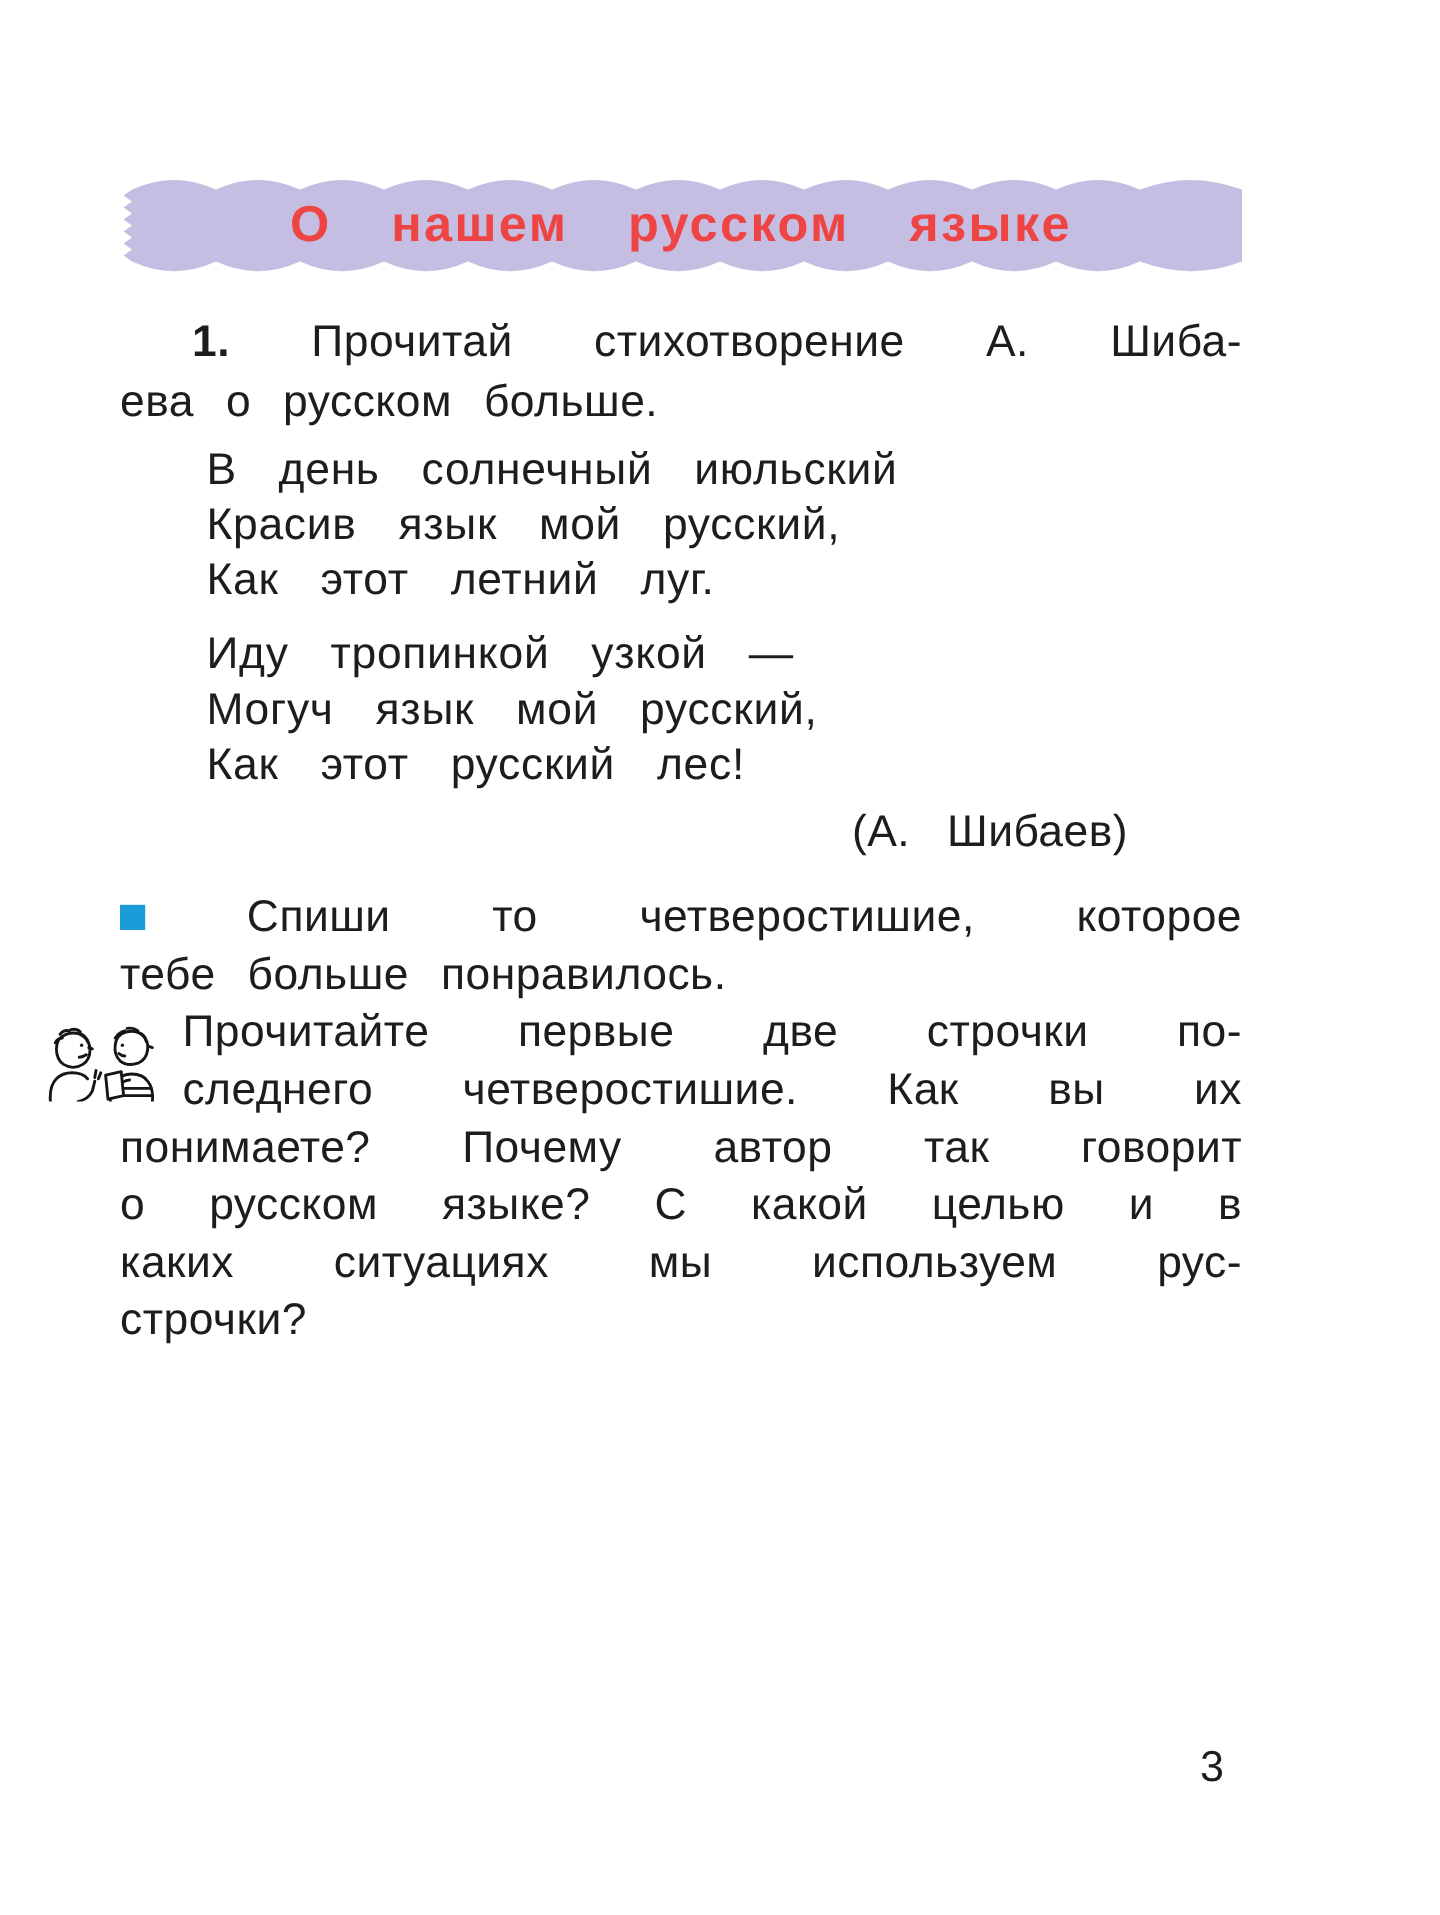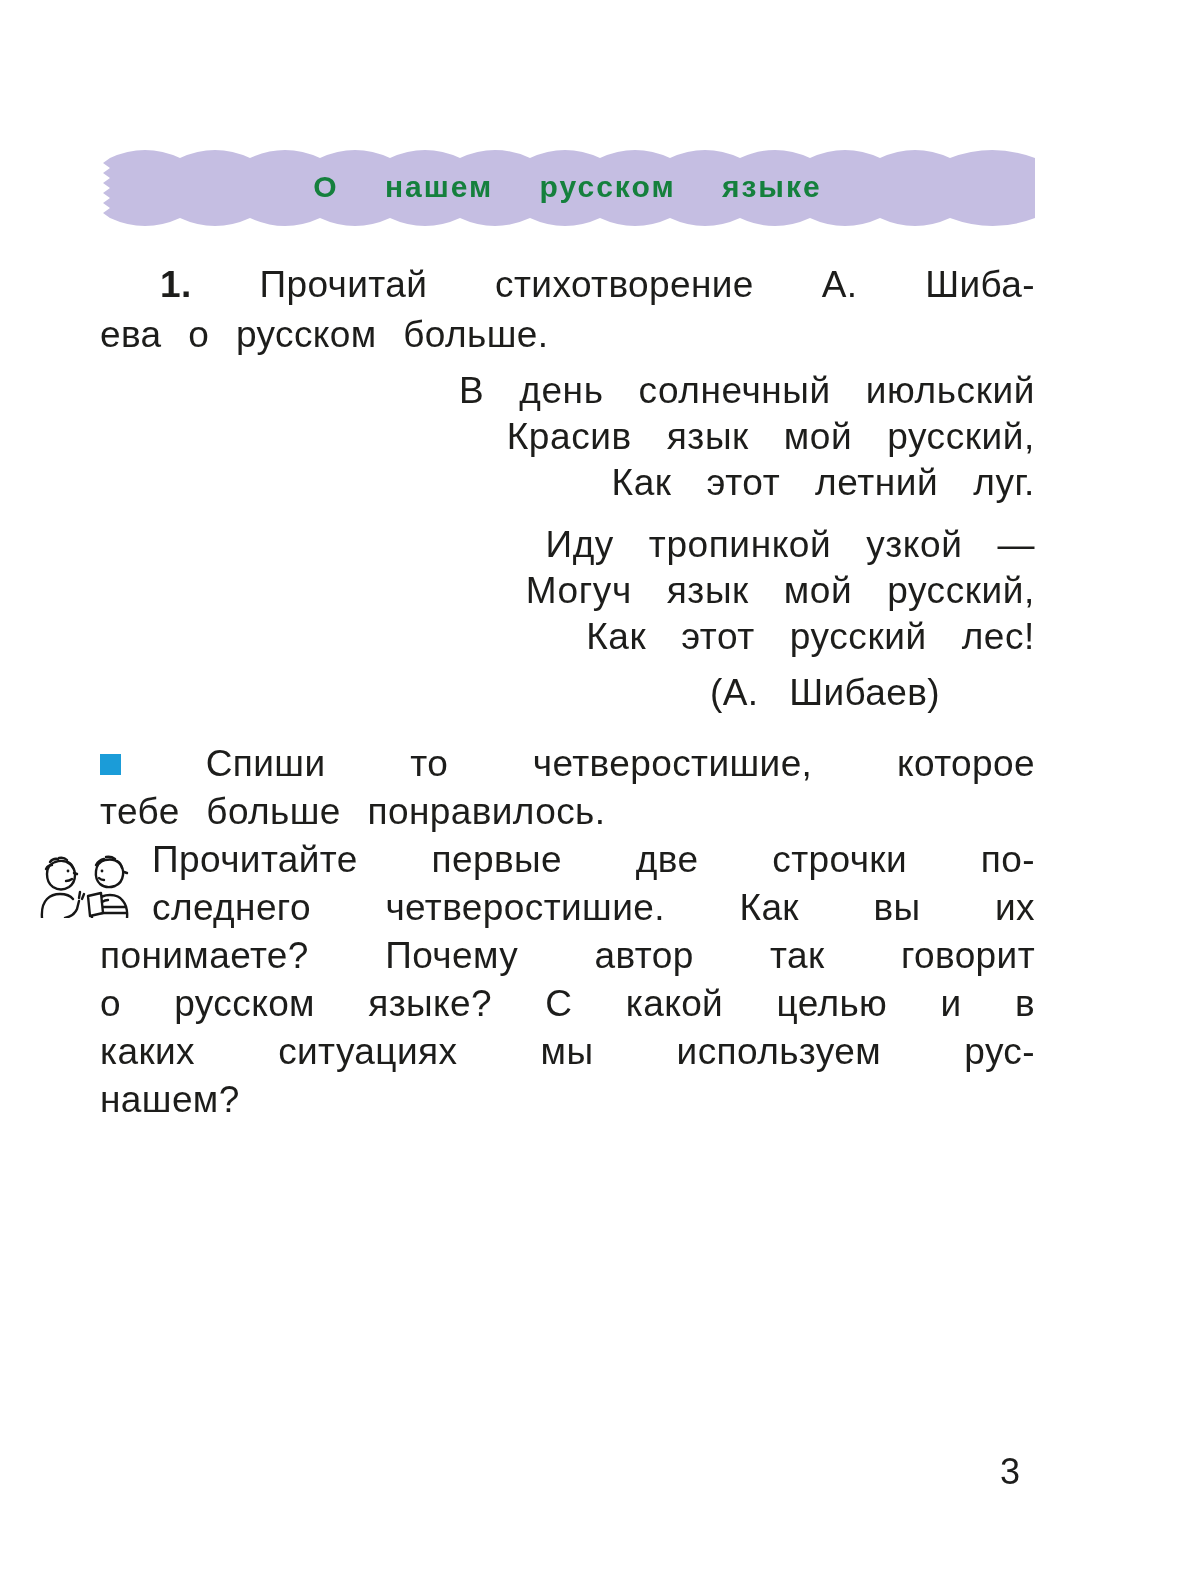--- a/index.html
+++ b/index.html
@@ -13,37 +13,37 @@
   }
   .content{position:absolute;left:100px;top:0;width:935px;}
 
   
   .banner{position:relative;margin-top:140px;height:92px;}
   .banner svg{position:absolute;inset:0;width:100%;height:100%;}
   .banner-title{
     position:absolute;inset:0;
     display:flex;align-items:center;justify-content:center;
     margin:0;
-    font-size:30px;font-weight:bold;color:#15803d;
+    font-size:42px;font-weight:bold;color:#ef4444;
     letter-spacing:2px;word-spacing:36px;
     padding-top:2px;
   }
 
   
   .line{font-size:37px;line-height:48px;letter-spacing:.4px;white-space:normal;}
   .j{text-align:justify;text-align-last:justify;}
   .last{text-align:justify;text-align-last:left;word-spacing:16px;}
   .indent{text-indent:60px;}
   .num{font-weight:bold;}
 
   .task1{margin-top:28px;}
   .task1 .line{line-height:50px;}
 
   
-  .poem{margin-top:8px;margin-left:100px;text-align:right;}
+  .poem{margin-top:8px;margin-left:72px;}
   .stanza{margin-top:16px;}
   .stanza:first-child{margin-top:2px;}
   .poem-line{font-size:37px;line-height:46px;word-spacing:24px;letter-spacing:.6px;}
   .attribution{
     margin-top:10px;
     text-align:right;padding-right:95px;
     font-size:37px;line-height:46px;word-spacing:20px;letter-spacing:.4px;
   }
 
   
@@ -131,19 +131,19 @@
           <path d="M61 55 l33 0 M60 61 l35 0"></path>
           <path d="M56 44 l13 -3 2 20 -13 3 Z" fill="#fff"></path>
           <path d="M70 50 q3 -2 6 -2"></path>
         </g>
       </svg>
       <div class="line j ind">Прочитайте первые две строчки по-</div>
       <div class="line j ind">следнего четверостишие. Как вы их</div>
       <div class="line j">понимаете? Почему автор так говорит</div>
       <div class="line j">о русском языке? С какой целью и в</div>
       <div class="line j">каких ситуациях мы используем рус-</div>
-      <div class="line last">нашем?</div>
+      <div class="line last">строчки?</div>
     </section>
 
   </div>
 
   <div class="page-number">3</div>
 </div>
 
 </body></html>

